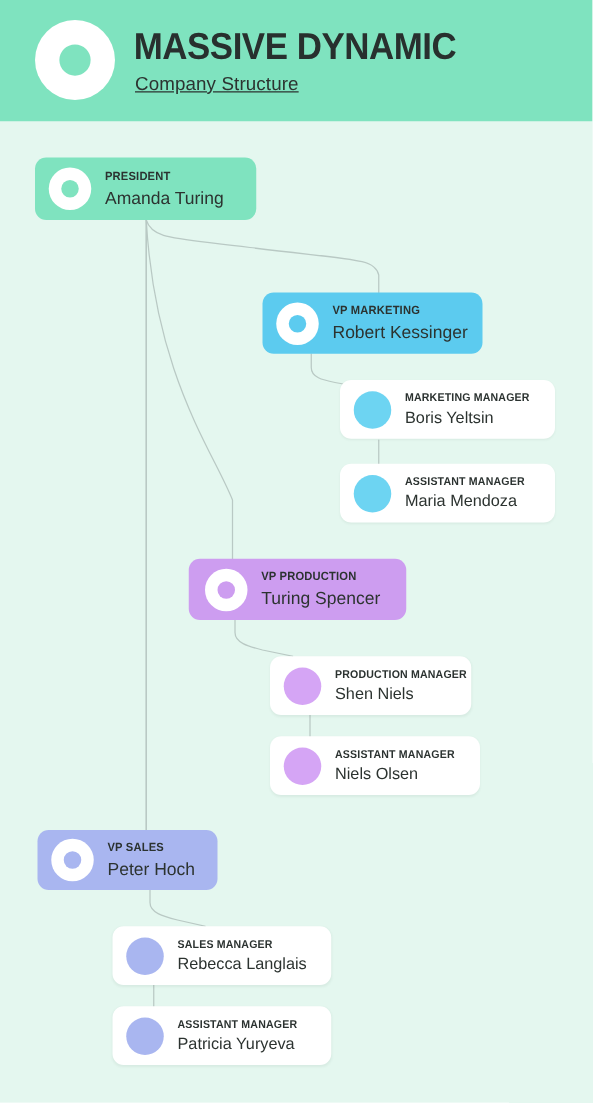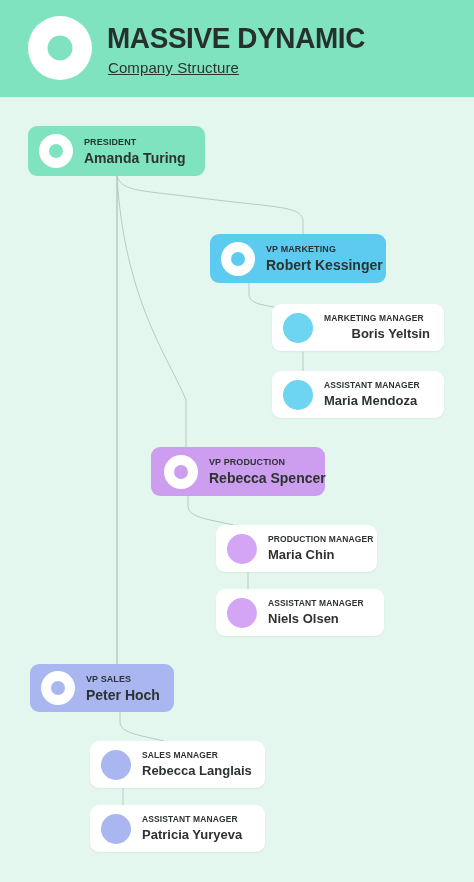--- a/index.html
+++ b/index.html
@@ -134,21 +134,21 @@
     font-weight: bold;
     letter-spacing: 0.15px;
     color: #2b3230;
     line-height: 12px;
     white-space: nowrap;
     transform: scaleX(0.94);
     transform-origin: left center;
   }
   .person {
     font-size: 14px;
-    font-weight: bold;
+    font-weight: normal;
     color: #2c3330;
     line-height: 18px;
     white-space: nowrap;
     margin-top: 1px;
   }
   .staff .role { font-size: 9px; }
   .staff .person { font-size: 13px; }
 </style>
 </head>
 <body>
@@ -201,21 +201,21 @@
     <div class="ring" style="width:34px;height:34px;">
       <i style="position:absolute;left:50%;top:50%;transform:translate(-50%,-50%);
                 width:14px;height:14px;border-radius:50%;background:#5ccbef;display:block;"></i>
     </div>
     <div class="labels" style="margin-left:11px;">
       <div class="role">VP MARKETING</div>
       <div class="person">Robert Kessinger</div>
     </div>
   </div>
 
-  <div class="node staff" style="left:272px; top:304px; width:172px; height:47px;text-align:right;">
+  <div class="node staff" style="left:272px; top:304px; width:172px; height:47px;">
     <div class="dot" style="width:30px;height:30px;background:#6dd4f2;"></div>
     <div class="labels" style="margin-left:11px;">
       <div class="role">MARKETING MANAGER</div>
       <div class="person">Boris Yeltsin</div>
     </div>
   </div>
 
   <div class="node staff" style="left:272px; top:371px; width:172px; height:47px;">
     <div class="dot" style="width:30px;height:30px;background:#6dd4f2;"></div>
     <div class="labels" style="margin-left:11px;">
@@ -224,29 +224,29 @@
     </div>
   </div>
 
   <div class="node exec" style="left:151px; top:447px; width:174px; height:49px; background:#cd9df0;padding-left:13px;">
     <div class="ring" style="width:34px;height:34px;">
       <i style="position:absolute;left:50%;top:50%;transform:translate(-50%,-50%);
                 width:14px;height:14px;border-radius:50%;background:#cd9df0;display:block;"></i>
     </div>
     <div class="labels" style="margin-left:11px;">
       <div class="role">VP PRODUCTION</div>
-      <div class="person">Rebecca Spencer</div>
+      <div class="person">Turing Spencer</div>
     </div>
   </div>
 
   <div class="node staff" style="left:216px; top:525px; width:161px; height:47px;">
     <div class="dot" style="width:30px;height:30px;background:#d5a5f5;"></div>
     <div class="labels" style="margin-left:11px;">
       <div class="role">PRODUCTION MANAGER</div>
-      <div class="person">Maria Chin</div>
+      <div class="person">Shen Niels</div>
     </div>
   </div>
 
   <div class="node staff" style="left:216px; top:589px; width:168px; height:47px;">
     <div class="dot" style="width:30px;height:30px;background:#d5a5f5;"></div>
     <div class="labels" style="margin-left:11px;">
       <div class="role">ASSISTANT MANAGER</div>
       <div class="person">Niels Olsen</div>
     </div>
   </div>

